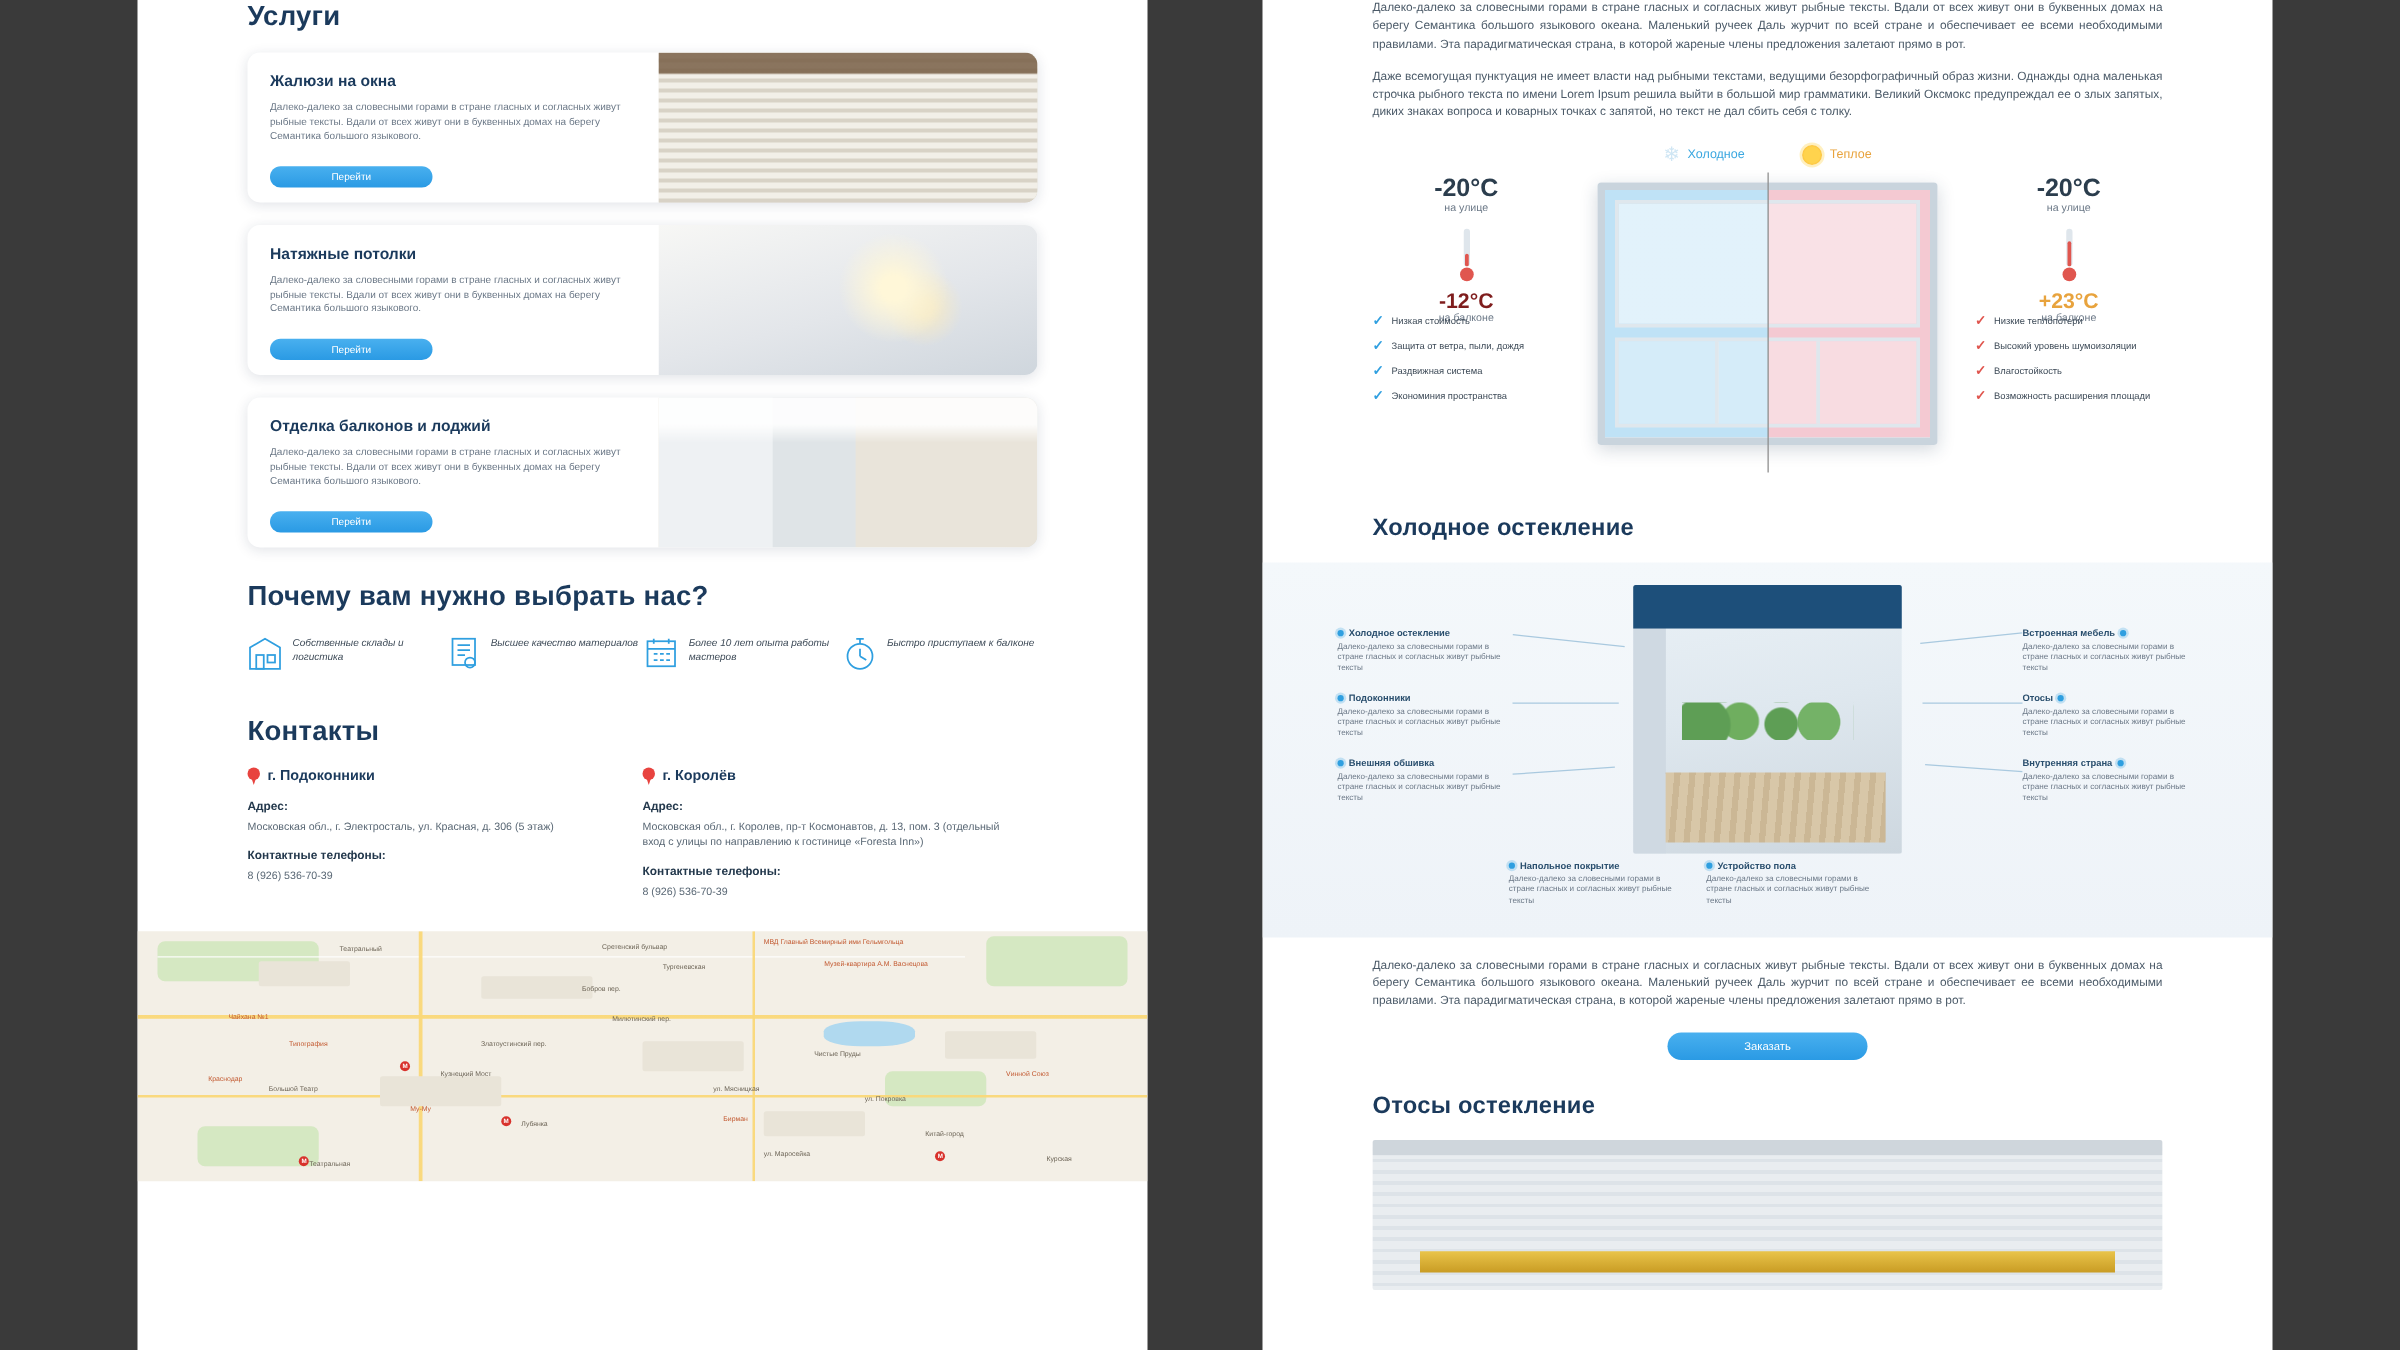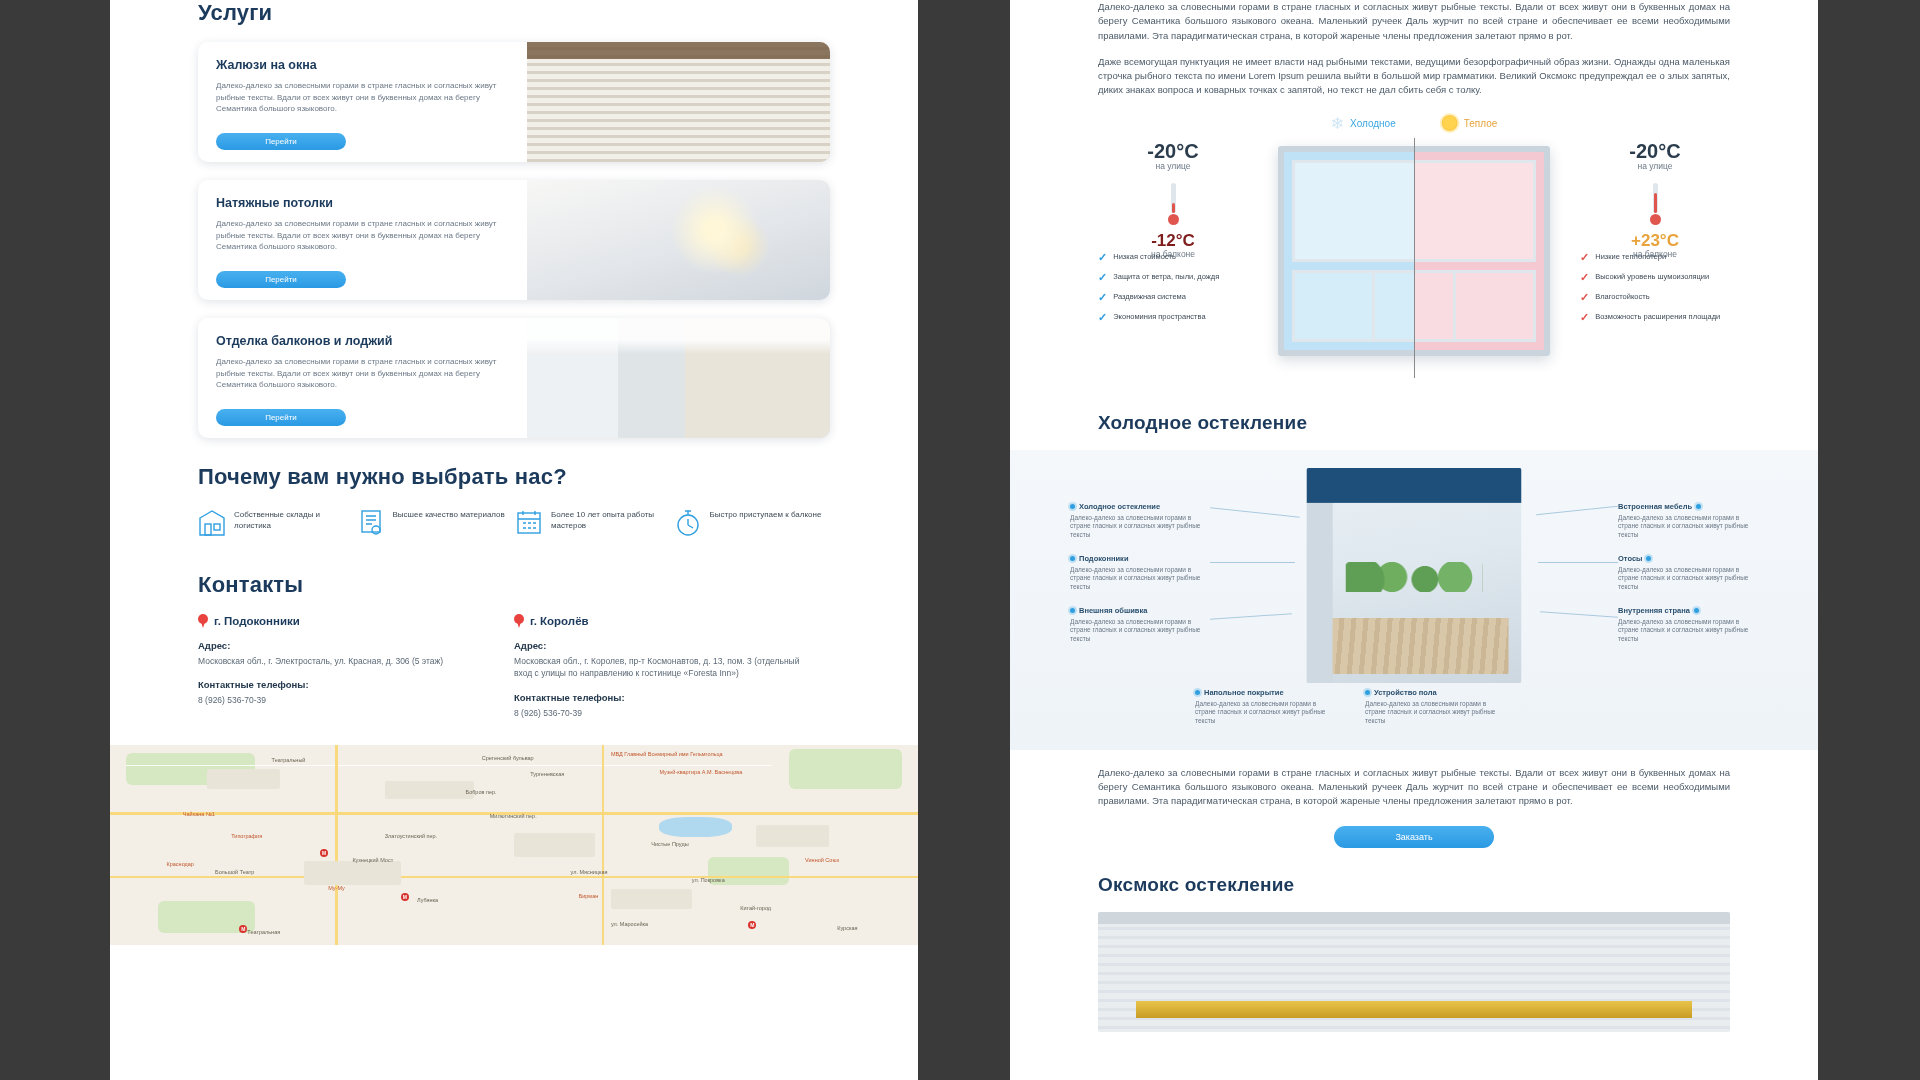--- a/index.html
+++ b/index.html
@@ -62,21 +62,21 @@
       linear-gradient(165deg, #f7f7f5 0%, #e3e6ea 55%, #cfd6dd 100%);
   }
   .img-balcony {
     background:
       linear-gradient(180deg, rgba(255,255,255,.9) 0 18%, rgba(255,255,255,0) 30%),
       linear-gradient(90deg, #eef1f3 0 30%, #dfe4e7 30% 52%, #e9e4da 52% 100%),
       linear-gradient(160deg, #f4f5f5, #d6dbdd);
   }
 
   
-  .why-row { display: flex; gap: 2px; margin: 18px 0 34px 0; }
+  .why-row { display: flex; gap: 2px; margin: 18px 0 34px 0; font-style: italic; }
   .why-item { display: flex; align-items: flex-start; gap: 8px; width: 25%; }
   .why-ico { width: 28px; height: 30px; flex: 0 0 28px; }
   .why-text { font-size: 8px; line-height: 1.35; color: #3d4a57; padding-top: 2px; }
 
   
   .contacts-grid { display: flex; gap: 0; margin-top: 6px; }
   .contact-col { width: 50%; padding-right: 20px; }
   .city { display: flex; align-items: center; gap: 6px; font-size: 11.5px; font-weight: bold; color: #1b3a5c; margin-bottom: 12px; }
   .pin { width: 10px; height: 14px; position: relative; }
   .pin::before {
@@ -525,40 +525,40 @@
 
       <div class="callout" style="right:60px; top:156px;">
         <div class="c-head">
             <span>Внутренняя страна</span>
             <span class="cdot"></span>
           </div>
         <div class="c-body">Далеко-далеко за словесными горами в стране гласных и согласных живут рыбные тексты</div>
       </div>
       <div class="cline" style="right:200px; top:164px; width:78px; transform: rotate(4deg);"></div>
 
-      <div class="callout" style="left:185px; top:238px;">
+      <div class="callout" style="left:197px; top:238px;">
         <div class="c-head">
             <span class="cdot"></span>
             <span>Напольное покрытие</span>
           </div>
         <div class="c-body">Далеко-далеко за словесными горами в стране гласных и согласных живут рыбные тексты</div>
       </div>
       <div class="callout" style="left:355px; top:238px;">
         <div class="c-head">
             <span class="cdot"></span>
             <span>Устройство пола</span>
           </div>
         <div class="c-body">Далеко-далеко за словесными горами в стране гласных и согласных живут рыбные тексты</div>
       </div>
     </div>
 
     <div class="inner">
       <p class="body-text">Далеко-далеко за словесными горами в стране гласных и согласных живут рыбные тексты. Вдали от всех живут они в буквенных домах на берегу Семантика большого языкового океана. Маленький ручеек Даль журчит по всей стране и обеспечивает ее всеми необходимыми правилами. Эта парадигматическая страна, в которой жареные члены предложения залетают прямо в рот.</p>
       <button class="cta-btn">Заказать</button>
-      <div class="h2" style="font-size:19px; margin-top:26px;">Оксмокс остекление</div>
+      <div class="h2" style="font-size:19px; margin-top:26px;">Отосы остекление</div>
       <div class="warm-photo">
         <div class="ybar"></div>
 
       </div>
     </div>
   </div>
 
 </div>
 
 </body></html>

